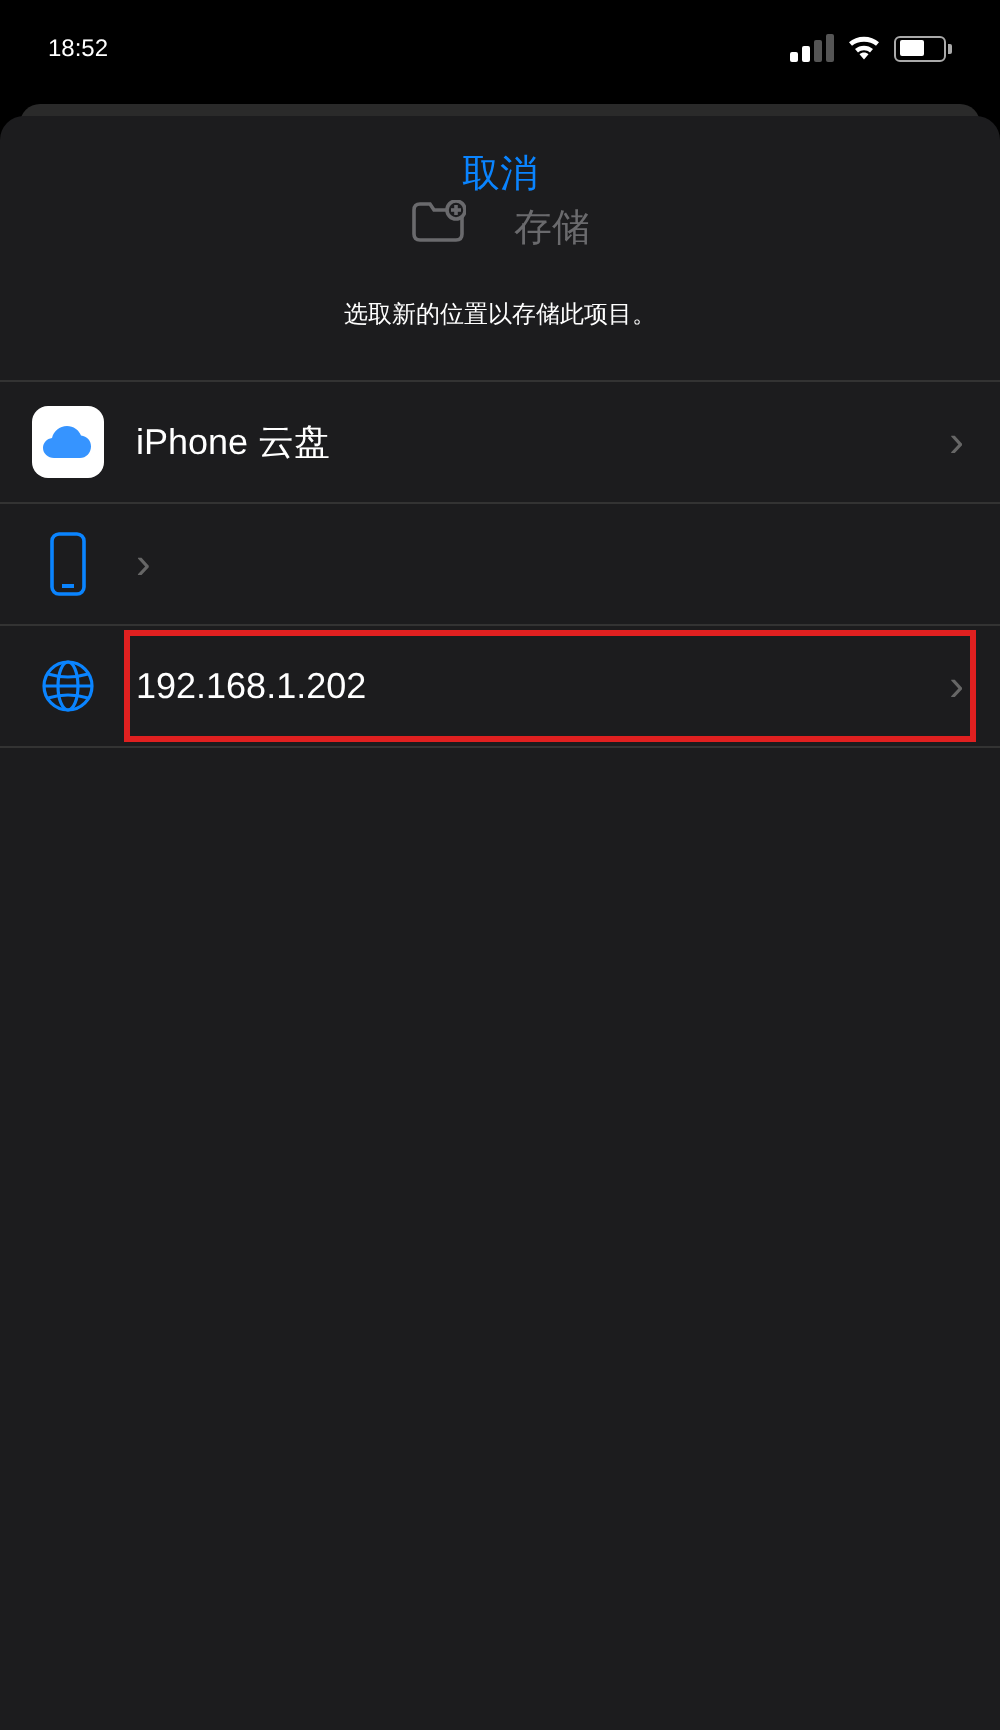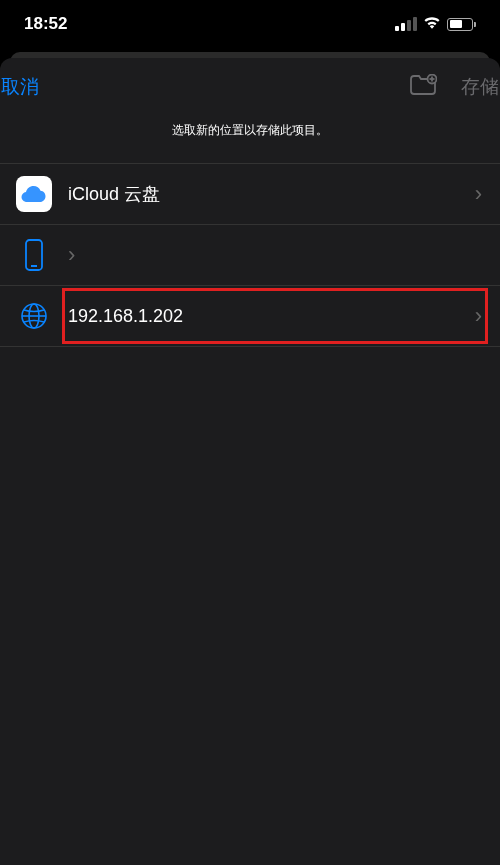--- a/index.html
+++ b/index.html
@@ -14,22 +14,22 @@
       background: #000;
       color: #fff;
       overflow: hidden;
     }
     .status-bar {
       height: 48px;
       display: flex;
       justify-content: space-between;
       align-items: center;
       padding: 0 24px;
-      font-size: 17px;
-      font-weight: 700;
+      font-size: 12px;
+      font-weight: 400;
     }
     .status-right {
       display: flex;
       align-items: center;
       gap: 6px;
     }
     .signal-bars {
       display: flex;
       align-items: flex-end;
       gap: 2px;
@@ -78,22 +78,23 @@
       background: #1c1c1e;
       border-radius: 12px 12px 0 0;
       margin-top: -4px;
       height: calc(865px - 58px);
       display: flex;
       flex-direction: column;
     }
     .modal-header {
       display: flex;
       justify-content: space-between;
-      align-items: flex-end;
+      align-items: center;
       padding: 16px 1px 4px;
+      flex-direction: column;
     }
     .btn-cancel {
       color: #0a84ff;
       font-size: 19px;
       background: none;
       border: none;
     }
     .right-actions {
       display: flex;
       align-items: center;
@@ -237,21 +238,21 @@
   <div class="instruction">选取新的位置以存储此项目。</div>
 
 
   <div class="location-list">
     <div class="location-item">
       <div class="location-icon icloud-icon">
         <svg width="28" height="18" viewBox="0 0 28 18">
             <path fill="#3694ff" d="M22 17H7c-3 0-5.5-2.2-5.5-5 0-2.6 2-4.7 4.5-5 .8-3.4 3.8-6 7.5-6 3.2 0 6 2 7 4.8 3 .3 5 2.6 5 5.4 0 3.2-2.5 5.8-5.5 5.8z"></path>
           </svg>
       </div>
-      <div class="location-label">iCloud 云盘</div>
+      <div class="location-label">iPhone 云盘</div>
       <div class="chevron">›</div>
     </div>
 
     <div class="location-item">
       <div class="location-icon">
         <svg width="22" height="32" viewBox="0 0 22 32" fill="none" stroke="#0a84ff" stroke-width="1.8">
           <rect x="3" y="1" width="16" height="30" rx="3.5"></rect>
           <line x1="8" y1="27" x2="14" y2="27" stroke-width="2"></line>
         </svg>
       </div>

